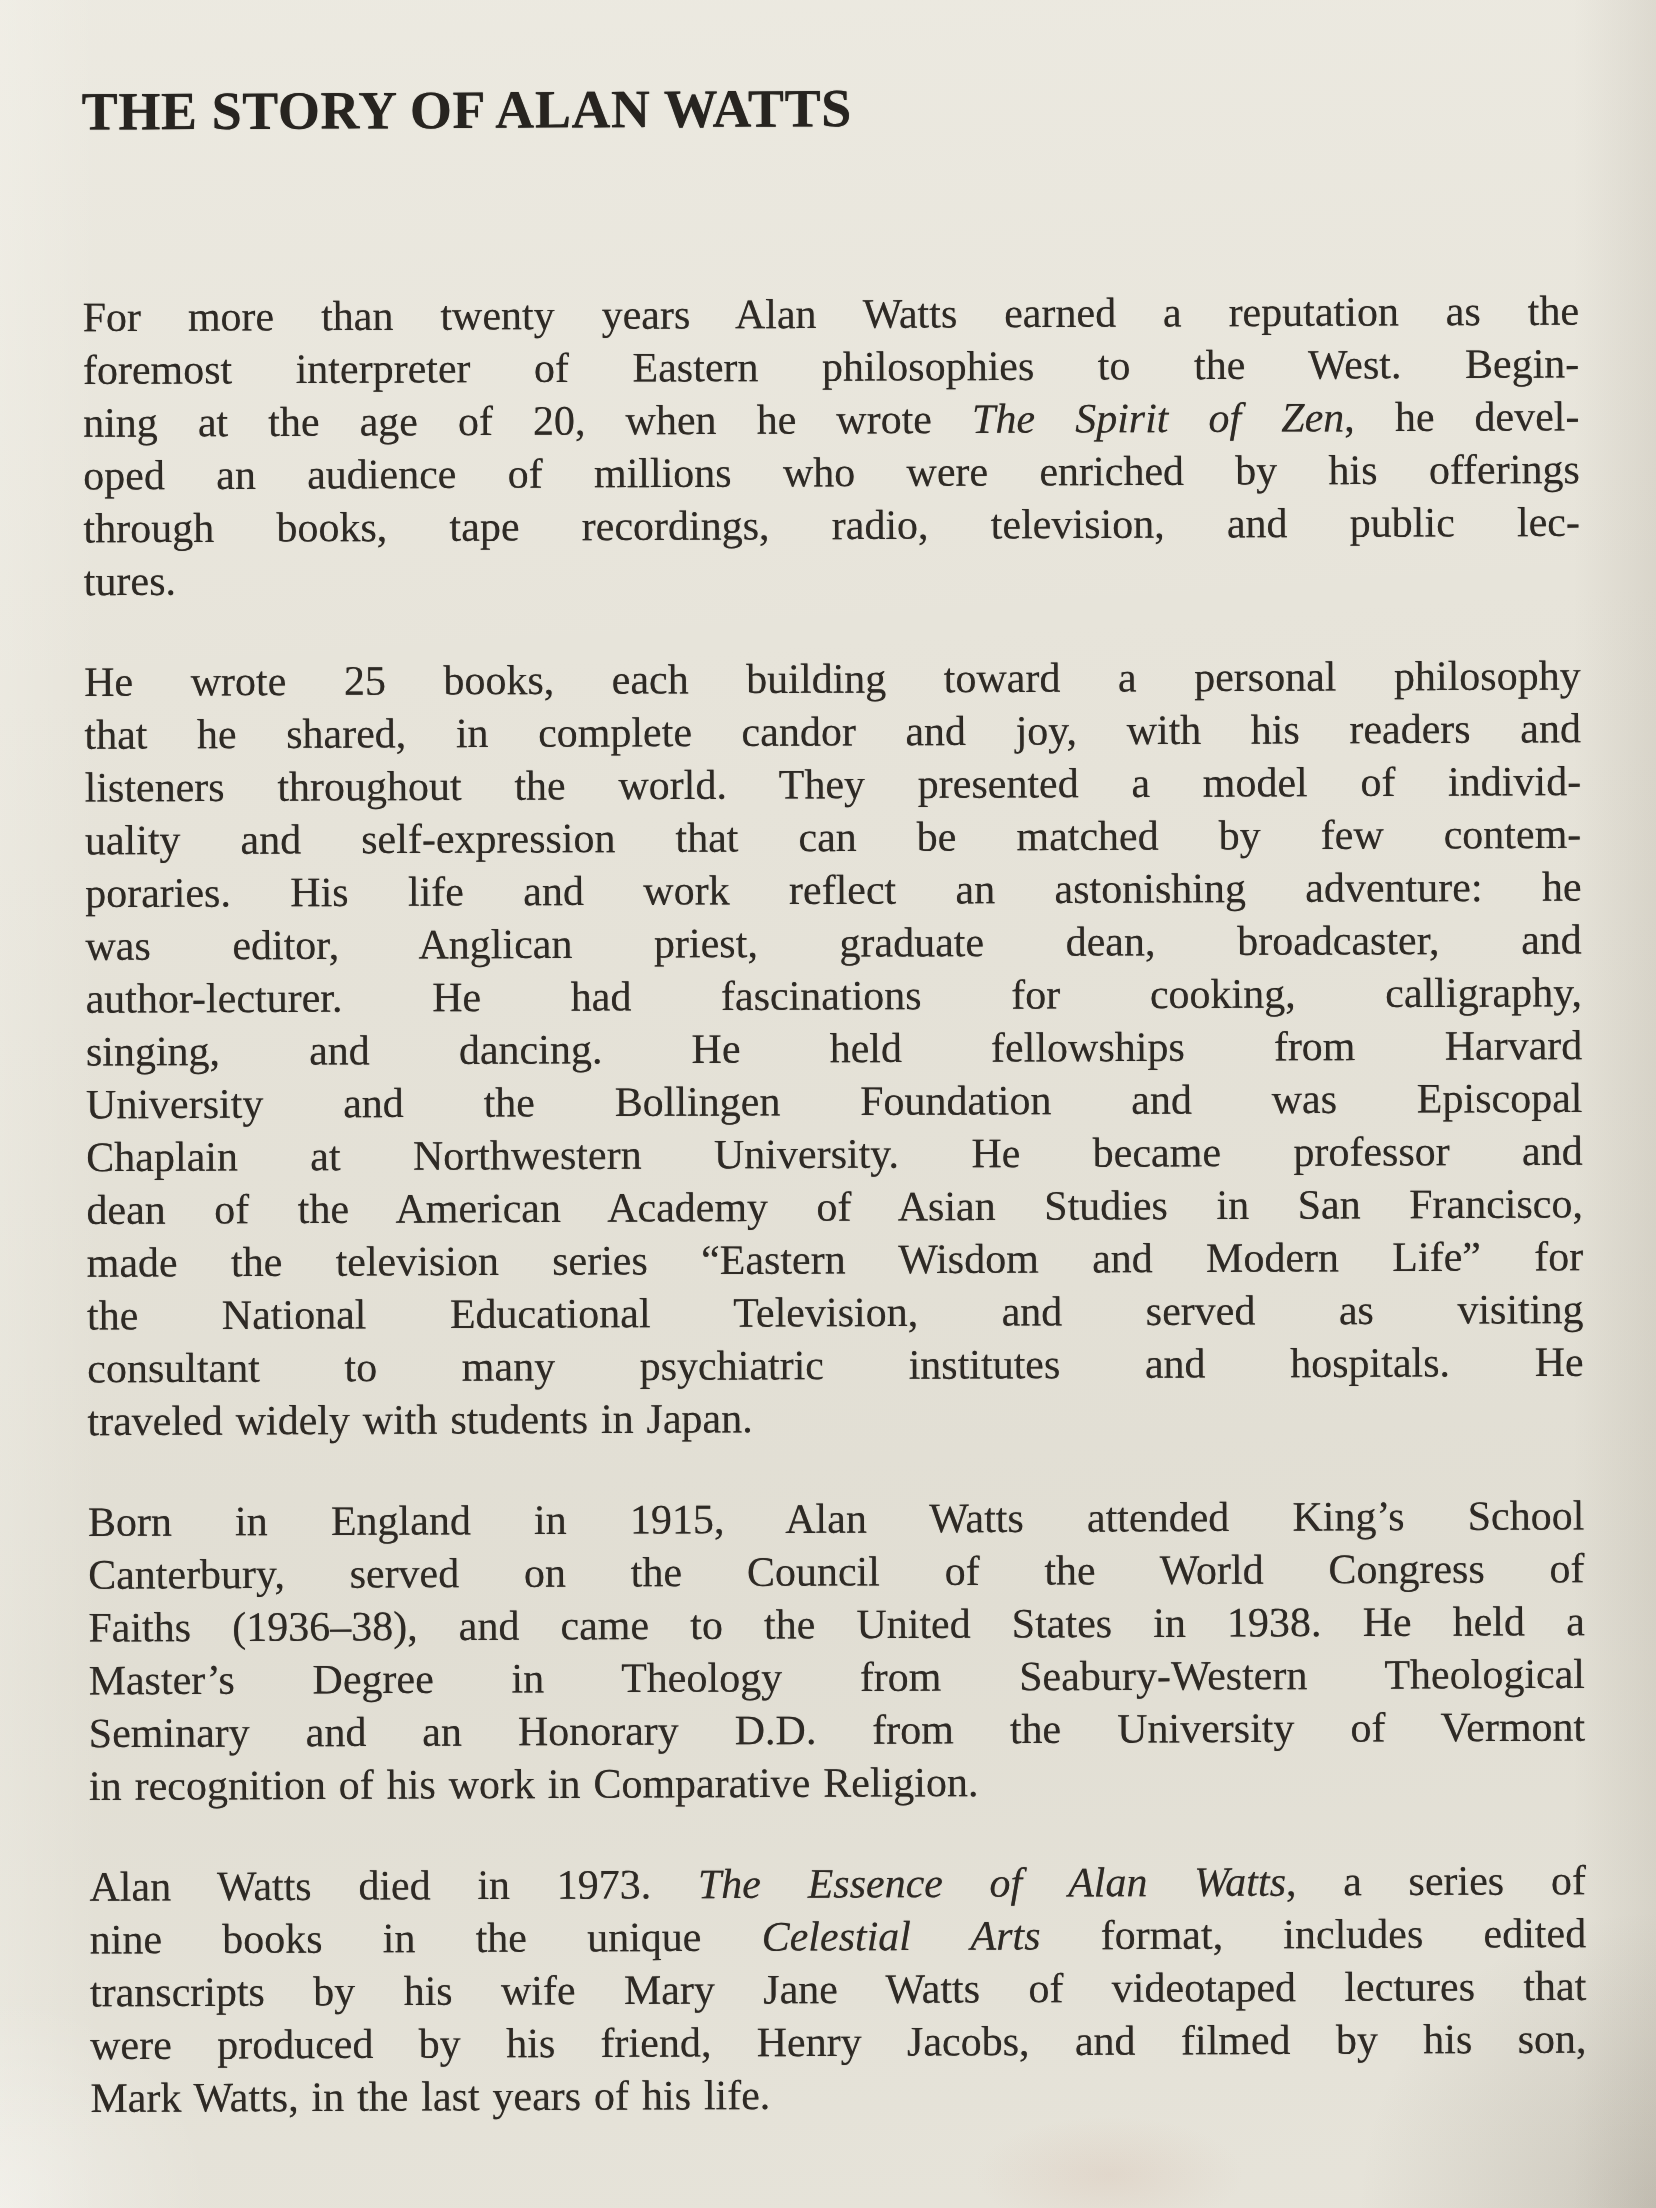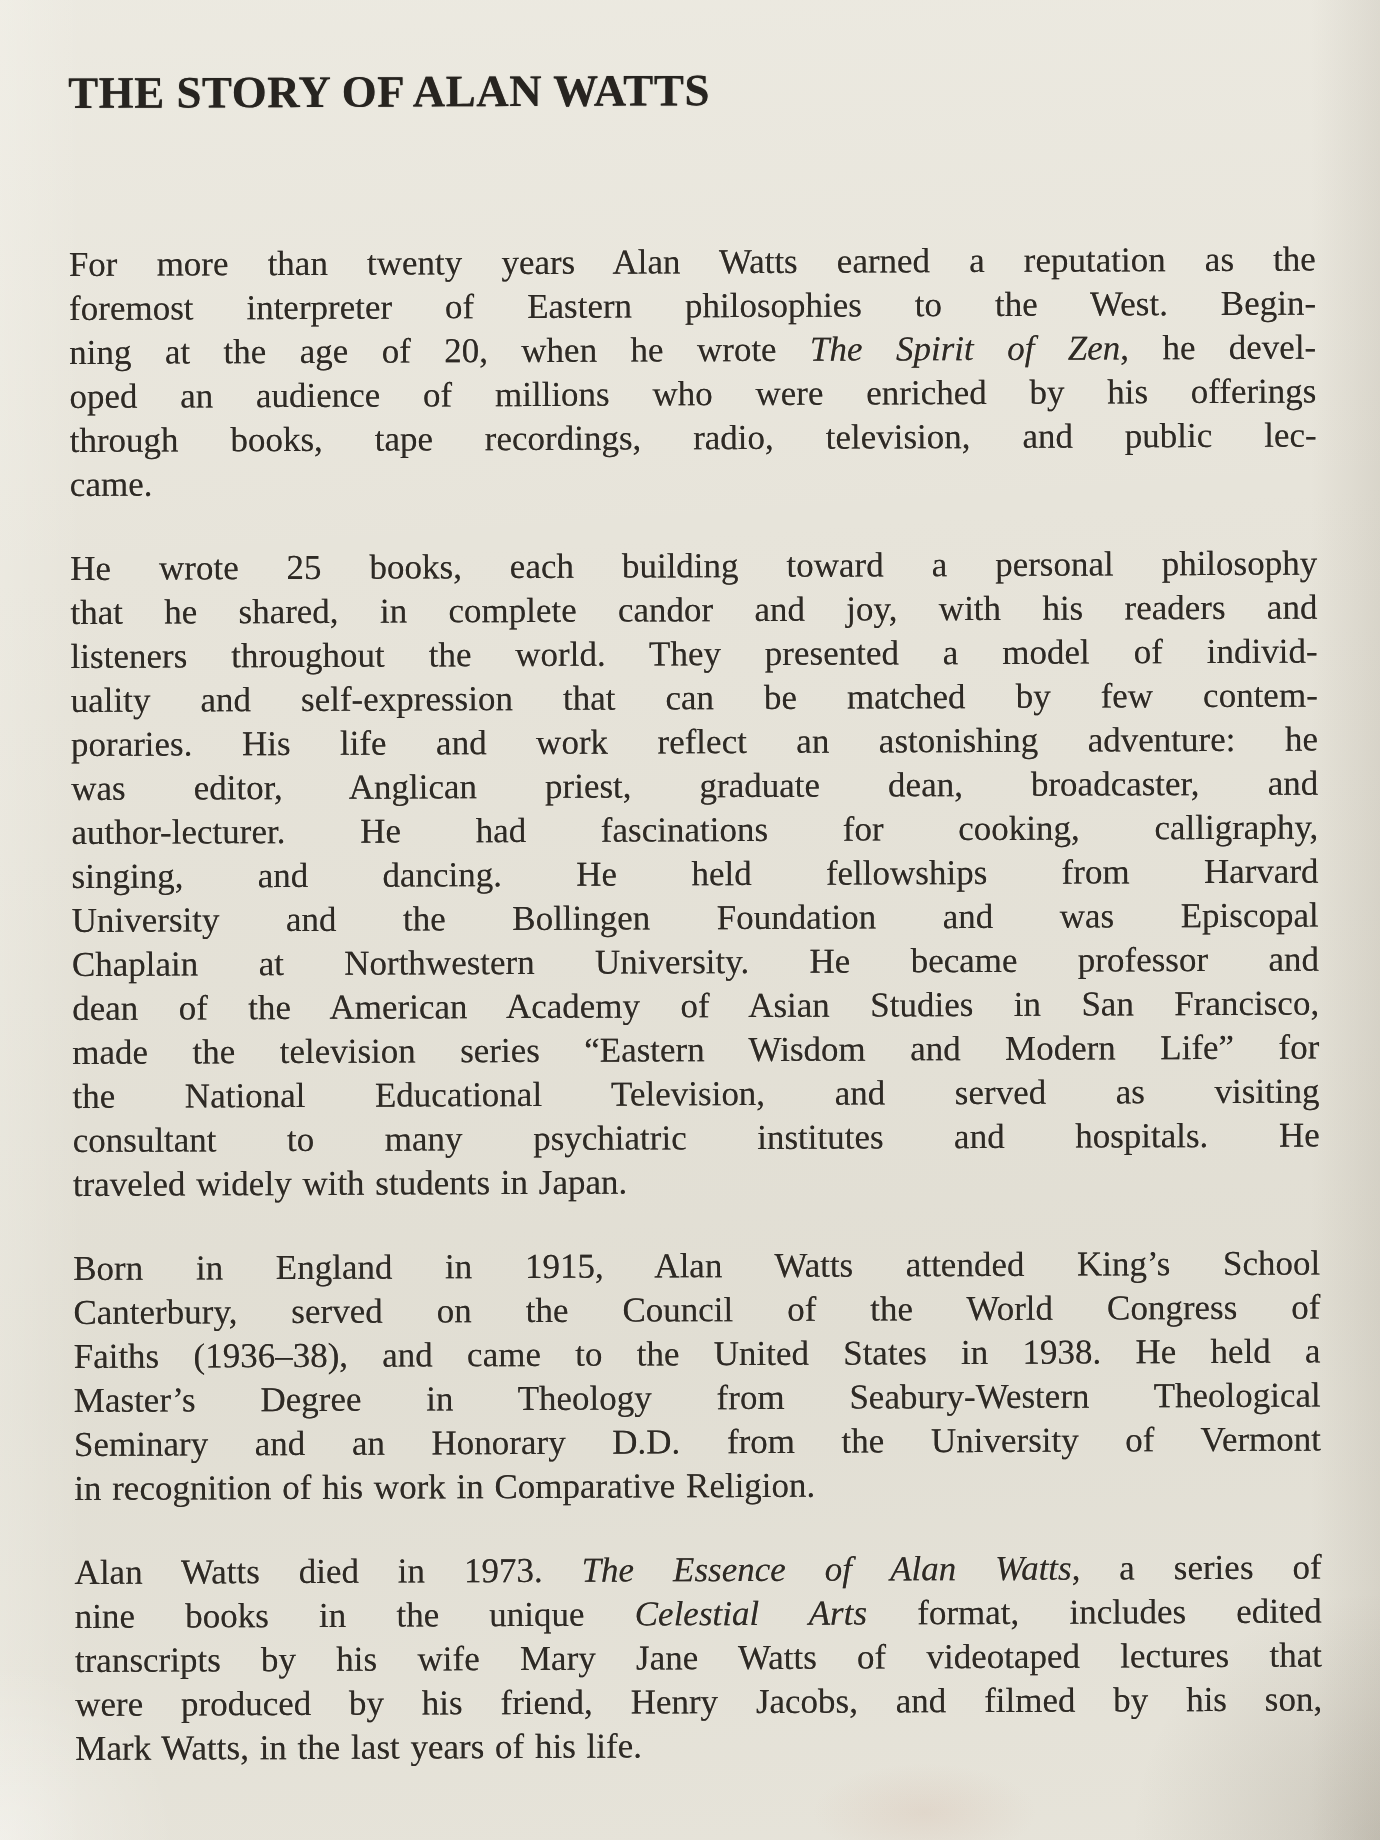--- a/index.html
+++ b/index.html
@@ -63,21 +63,21 @@
 <div class="page">
   <div class="content">
     <h1 class="title">THE STORY OF ALAN WATTS</h1>
     <div>
         <div class="paragraph">
           <div class="line just"><span>For more than twenty years Alan Watts earned a reputation as the</span></div>
           <div class="line just"><span>foremost interpreter of Eastern philosophies to the West. Begin-</span></div>
           <div class="line just"><span>ning at the age of 20, when he wrote </span><span class="it">The Spirit of Zen</span><span>, he devel-</span></div>
           <div class="line just"><span>oped an audience of millions who were enriched by his offerings</span></div>
           <div class="line just"><span>through books, tape recordings, radio, television, and public lec-</span></div>
-          <div class="line"><span>came.</span></div>
+          <div class="line"><span>tures.</span></div>
         </div>
         <div class="paragraph">
           <div class="line just"><span>He wrote 25 books, each building toward a personal philosophy</span></div>
           <div class="line just"><span>that he shared, in complete candor and joy, with his readers and</span></div>
           <div class="line just"><span>listeners throughout the world. They presented a model of individ-</span></div>
           <div class="line just"><span>uality and self-expression that can be matched by few contem-</span></div>
           <div class="line just"><span>poraries. His life and work reflect an astonishing adventure: he</span></div>
           <div class="line just"><span>was editor, Anglican priest, graduate dean, broadcaster, and</span></div>
           <div class="line just"><span>author-lecturer. He had fascinations for cooking, calligraphy,</span></div>
           <div class="line just"><span>singing, and dancing. He held fellowships from Harvard</span></div>

